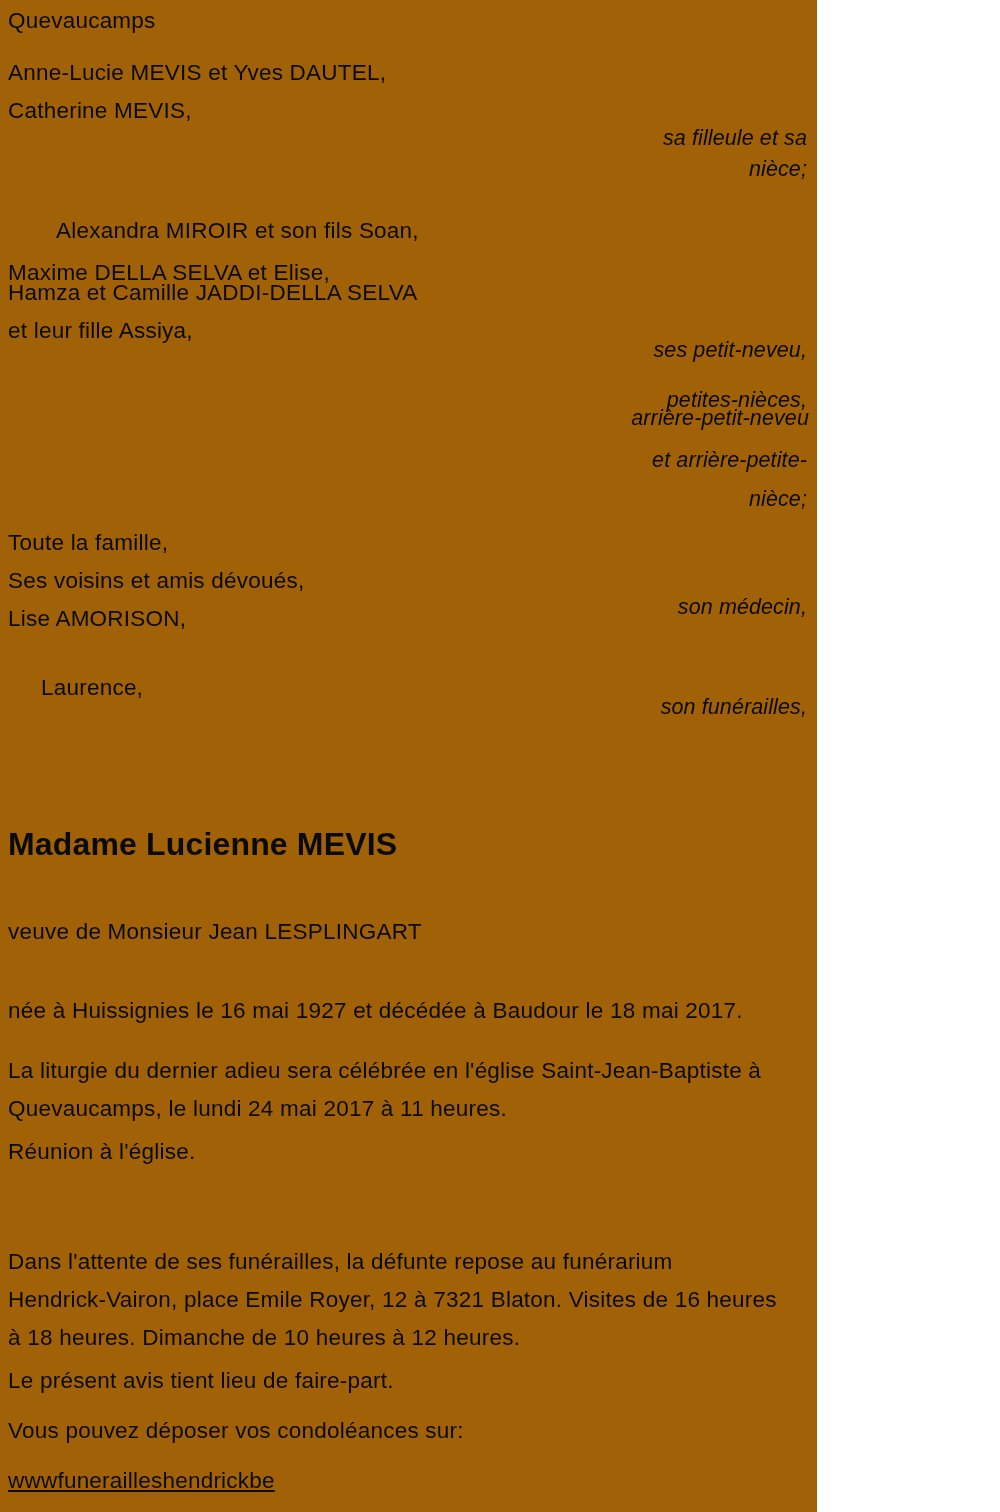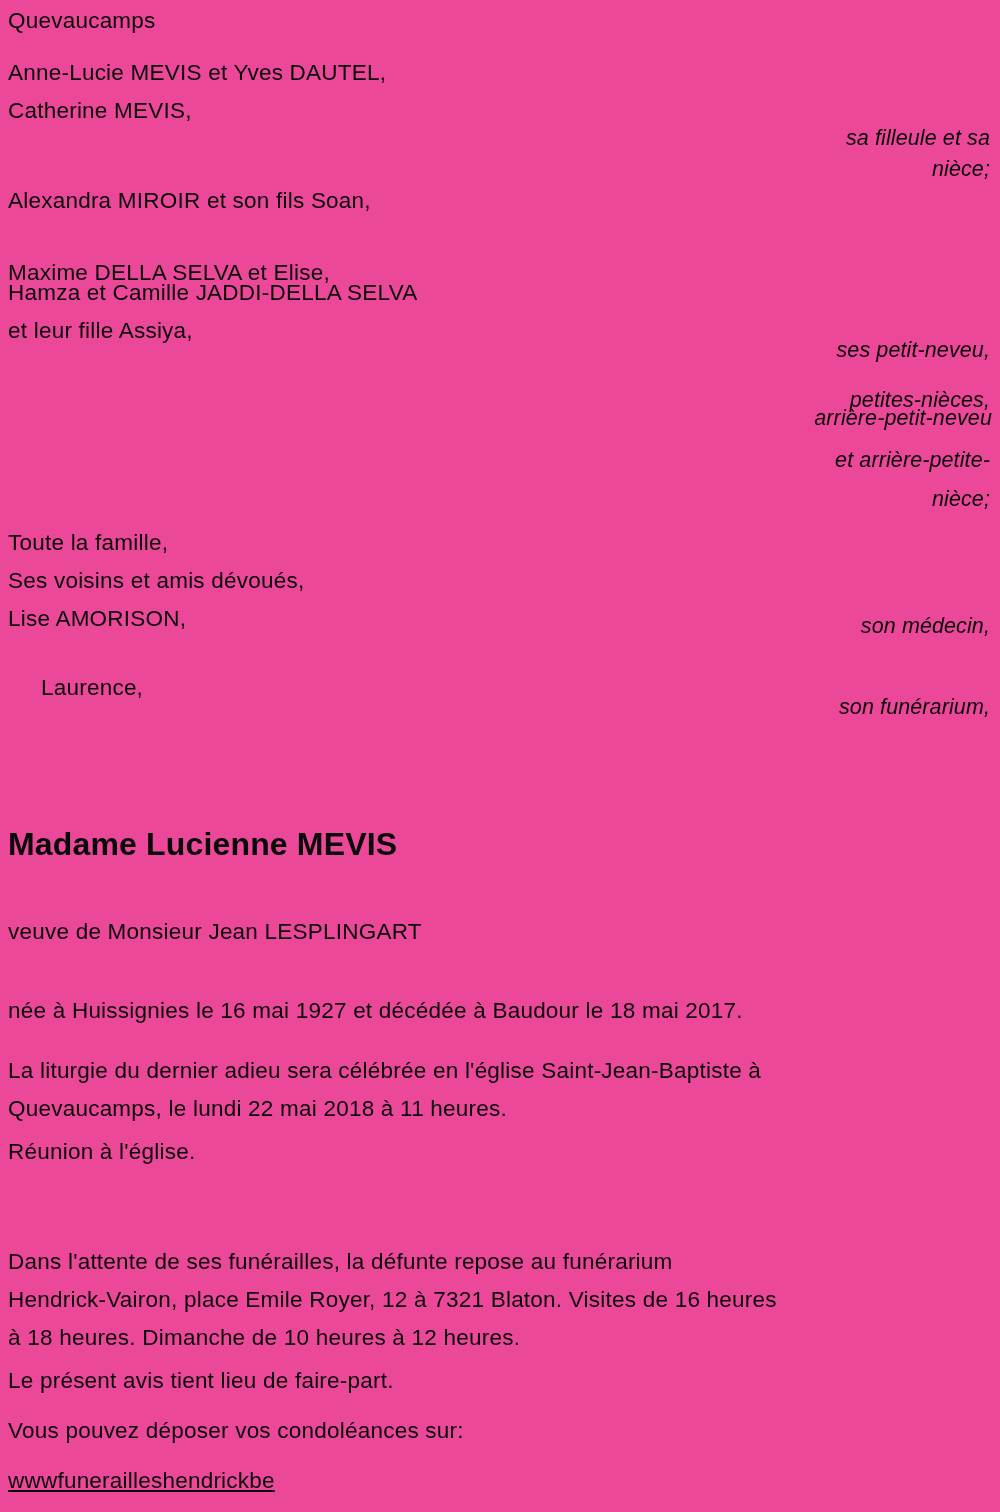--- a/index.html
+++ b/index.html
@@ -7,23 +7,23 @@
     padding: 0;
     background: #ffffff;
   }
   body {
     font-family: "Liberation Sans", sans-serif;
     color: #0a0a0a;
     -webkit-font-smoothing: antialiased;
   }
   .page {
     position: relative;
-    width: 1000px;
+    width: 817px;
     height: 1512px;
-    background: #ec4899;
+    background: #a16207;
     overflow: hidden;
   }
   
   .ln {
     position: absolute;
     white-space: pre;
     font-size: 22.5px;
     line-height: 1;
     letter-spacing: 0.01em;
   }
@@ -63,49 +63,49 @@
 <div class="page">
 
   <div class="ln left" style="top:10px;">Quevaucamps</div>
 
   <div class="ln left" style="top:62px;">Anne-Lucie MEVIS et Yves DAUTEL,</div>
   <div class="ln left" style="top:100px;">Catherine MEVIS,</div>
 
   <div class="ln rel" style="top:128px;">sa filleule et sa</div>
   <div class="ln rel" style="top:159px;">nièce;</div>
 
-  <div class="ln left" style="top:190px;">Alexandra MIROIR et son fils Soan,</div>
+  <div class="ln left" style="top:220px;margin-left:48px;">Alexandra MIROIR et son fils Soan,</div>
   <div class="ln left" style="top:244px;margin-top:18px;">Maxime DELLA SELVA et Elise,</div>
   <div class="ln left" style="top:282px;">Hamza et Camille JADDI-DELLA SELVA</div>
   <div class="ln left" style="top:320px;">et leur fille Assiya,</div>
 
   <div class="ln rel" style="top:340px;">ses petit-neveu,</div>
   <div class="ln rel" style="top:390px;">petites-nièces,</div>
   <div class="ln rel" style="top:408px; right:8px;">arrière-petit-neveu</div>
   <div class="ln rel" style="top:450px;">et arrière-petite-</div>
   <div class="ln rel" style="top:489px;">nièce;</div>
 
   <div class="ln left" style="top:532px;">Toute la famille,</div>
   <div class="ln left" style="top:570px;">Ses voisins et amis dévoués,</div>
   <div class="ln left" style="top:608px;">Lise AMORISON,</div>
 
-  <div class="ln rel" style="top:616px;">son médecin,</div>
+  <div class="ln rel" style="top:597px;">son médecin,</div>
 
   <div class="ln left" style="top:677px;margin-left:33px;">Laurence,</div>
-  <div class="ln rel" style="top:697px;">son funérarium,</div>
+  <div class="ln rel" style="top:697px;">son funérailles,</div>
 
 
   <div class="ln title" style="top:828px;">Madame Lucienne MEVIS</div>
 
   <div class="ln left" style="top:921px;text-align:center;">veuve de Monsieur Jean LESPLINGART</div>
 
   <div class="ln left" style="top:1000px;">née à Huissignies le 16 mai 1927 et décédée à Baudour le 18 mai 2017.</div>
 
   <div class="block" style="top:1052px;">La liturgie du dernier adieu sera célébrée en l'église Saint-Jean-Baptiste à
-Quevaucamps, le lundi 22 mai 2018 à 11 heures.</div>
+Quevaucamps, le lundi 24 mai 2017 à 11 heures.</div>
 
   <div class="ln left" style="top:1141px;">Réunion à l'église.</div>
 
 
   <div class="block" style="top:1243px;">Dans l'attente de ses funérailles, la défunte repose au funérarium
 Hendrick-Vairon, place Emile Royer, 12 à 7321 Blaton. Visites de 16 heures
 à 18 heures. Dimanche de 10 heures à 12 heures.</div>
 
   <div class="ln left" style="top:1370px;">Le présent avis tient lieu de faire-part.</div>
 

